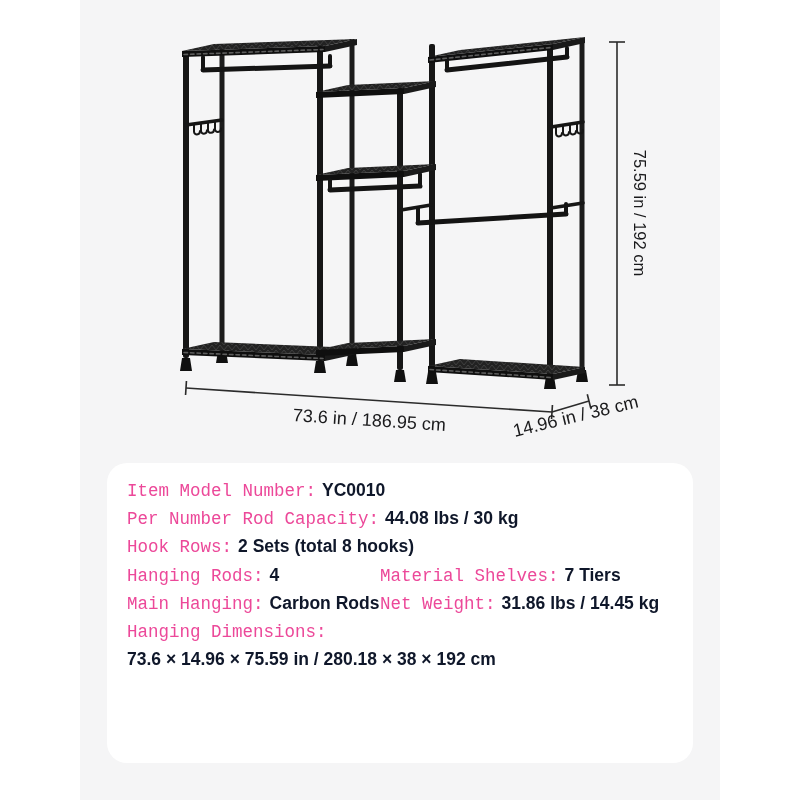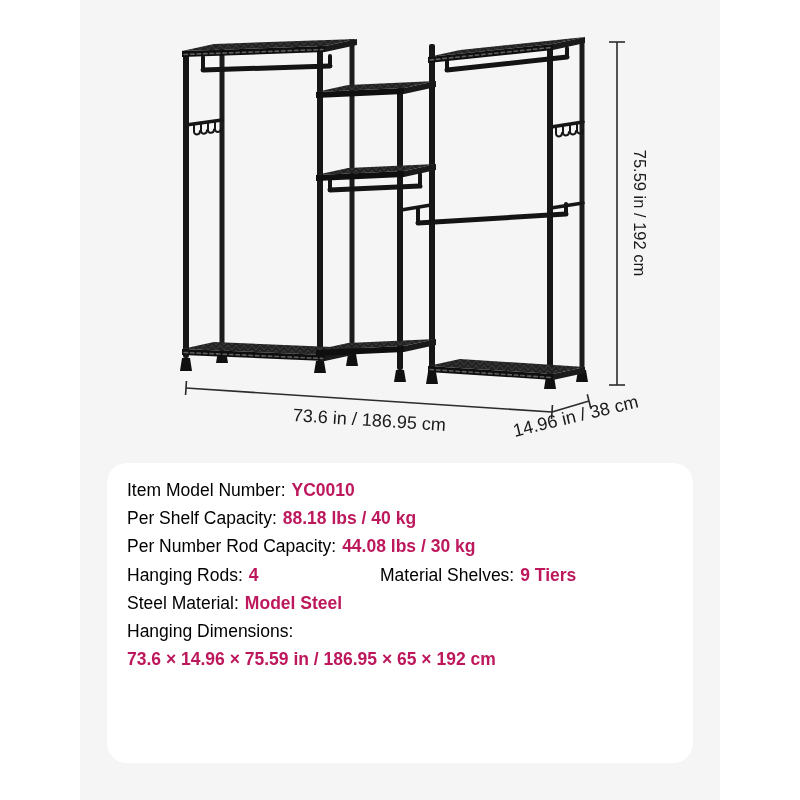--- a/index.html
+++ b/index.html
@@ -9,22 +9,22 @@
   .diagram-svg{position:absolute;left:0;top:0;width:800px;height:450px;}
   .dim-text{font-family:"Liberation Sans",sans-serif;font-size:18px;fill:#19191b;}
   .dim-text-v{font-family:"Liberation Sans",sans-serif;font-size:16.5px;fill:#19191b;}
   .spec-card{position:absolute;left:107px;top:463px;width:586px;height:300px;
              background:#ffffff;border-radius:20px;box-sizing:border-box;
              padding:13px 20px 0 20px;}
   .row{height:28.2px;line-height:28.2px;font-size:17.5px;white-space:nowrap;}
   .row.two-col{display:flex;}
   .cell-1{width:253px;flex:0 0 253px;}
   .cell-2{flex:1;}
-  .lbl{color:#000000;margin-right:6px;}
-  .val{color:#be185d;font-weight:700;}
+  .lbl{color:#ec4899;margin-right:6px;font-family:Liberation Mono, monospace;}
+  .val{color:#0f172a;font-weight:700;}
 </style>
 </head>
 <body>
 
 <div class="page">
   <div class="stage"></div>
 
   <svg class="diagram-svg" viewBox="0 0 800 450">
     <defs>
       <pattern id="mesh" patternUnits="userSpaceOnUse" width="8" height="5">
@@ -149,38 +149,41 @@
     <text class="dim-text-v" x="634" y="213" text-anchor="middle" transform="rotate(90 634 213)">75.59 in / 192 cm</text>
     <text class="dim-text" x="369" y="426" text-anchor="middle" transform="rotate(3.7 369 426)">73.6 in / 186.95 cm</text>
     <text class="dim-text" x="577" y="422" text-anchor="middle" transform="rotate(-13.5 577 422)">14.96 in / 38 cm</text>
   </svg>
 
   <div class="spec-card">
     <div class="row">
       <span class="lbl">Item Model Number:</span><span class="val">YC0010</span>
     </div>
     <div class="row">
-      <span class="lbl">Per Shelf Capacity:</span><span class="val">88.18 lbs / 40 kg</span>
+      <span class="lbl">Per Number Rod Capacity:</span><span class="val">44.08 lbs / 30 kg</span>
     </div>
     <div class="row">
-      <span class="lbl">Per Number Rod Capacity:</span><span class="val">44.08 lbs / 30 kg</span>
+      <span class="lbl">Hook Rows:</span><span class="val">2 Sets (total 8 hooks)</span>
     </div>
     <div class="row two-col">
       <div class="cell-1">
         <span class="lbl">Hanging Rods:</span><span class="val">4</span>
       </div>
       <div class="cell-2">
-        <span class="lbl">Material Shelves:</span><span class="val">9 Tiers</span>
+        <span class="lbl">Material Shelves:</span><span class="val">7 Tiers</span>
       </div>
     </div>
     <div class="row two-col">
       <div class="cell-1">
-        <span class="lbl">Steel Material:</span><span class="val">Model Steel</span>
+        <span class="lbl">Main Hanging:</span><span class="val">Carbon Rods</span>
+      </div>
+      <div class="cell-2">
+        <span class="lbl">Net Weight:</span><span class="val">31.86 lbs / 14.45 kg</span>
       </div>
     </div>
     <div class="row">
       <span class="lbl">Hanging Dimensions:</span>
     </div>
     <div class="row">
-      <span class="val">73.6 × 14.96 × 75.59 in / 186.95 × 65 × 192 cm</span>
+      <span class="val">73.6 × 14.96 × 75.59 in / 280.18 × 38 × 192 cm</span>
     </div>
   </div>
 </div>
 
 </body></html>

